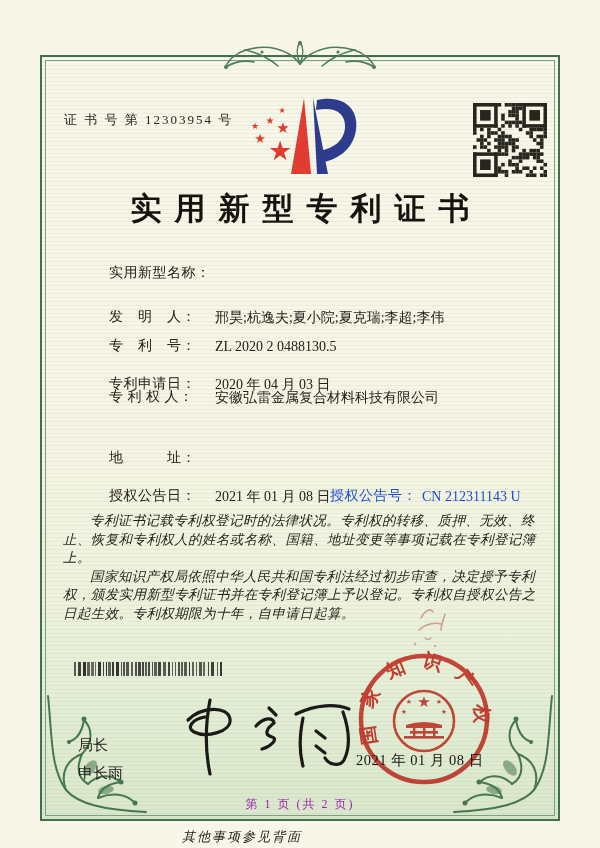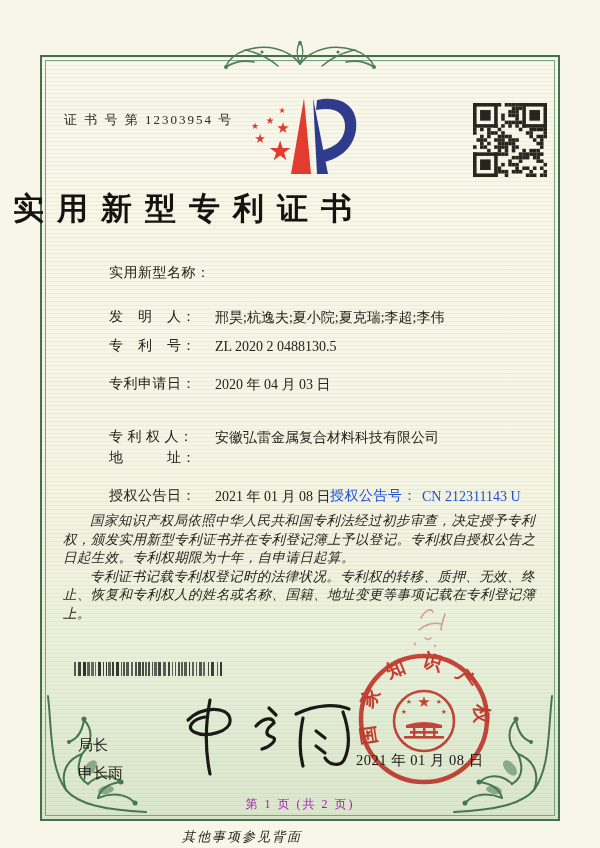--- a/index.html
+++ b/index.html
@@ -20,28 +20,28 @@
   .frame-inner{
     position:absolute;inset:3px;border:1px solid #7aa182;pointer-events:none;
   }
   
   .cert-no{
     position:absolute;left:64px;top:111px;font-size:13px;letter-spacing:2px;color:#2a2822;
   }
   .logo{position:absolute;left:247px;top:88px;width:112px;height:94px;}
   .qr{position:absolute;left:473px;top:103px;width:74px;height:74px;}
   .title{
-    position:absolute;left:0;top:188px;width:600px;
+    position:absolute;left:0;top:188px;width:600px;text-align:center;
     font-size:31px;font-weight:bold;letter-spacing:13px;text-indent:13px;color:#151310;
   }
   
   .frow{position:absolute;left:64px;font-size:14px;display:flex;color:#24221d;margin-left:45px;}
   .f-label{display:inline-block;width:106px;flex:0 0 106px;letter-spacing:.5px;}
   .f-value{display:inline-block;white-space:pre-line;max-width:382px;line-height:19px;}
-  .r1{top:264px}.r2{top:308px}.r3{top:337px}.r4{top:375px}.r5{top:428px}
+  .r1{top:264px}.r2{top:308px}.r3{top:337px}.r4{top:375px}.r5{top:388px}
   .r6{top:449px}.r7{top:487px}
   .frow2{position:absolute;left:330px;top:487px;font-size:14px;display:flex;color:#1d4ed8;}
   .frow2 .f-label{width:92px;flex:0 0 92px;}
   
   .legal{
     position:absolute;left:63px;top:512px;width:476px;
     font-size:13.5px;line-height:18.6px;letter-spacing:.4px;
     font-style:italic;color:#211f1a;
   }
   .legal p{margin:0;text-indent:2em;}
@@ -330,22 +330,22 @@
 <div class="frow r7">
   <span class="f-label">授权公告日：</span>
   <span class="f-value">2021 年 01 月 08 日</span>
 </div>
 <div class="frow2">
   <span class="f-label">授权公告号：</span>
   <span class="f-value">CN 212311143 U</span>
 </div>
 
 <div class="legal">
+  <p>专利证书记载专利权登记时的法律状况。专利权的转移、质押、无效、终止、恢复和专利权人的姓名或名称、国籍、地址变更等事项记载在专利登记簿上。</p>
   <p>国家知识产权局依照中华人民共和国专利法经过初步审查，决定授予专利权，颁发实用新型专利证书并在专利登记簿上予以登记。专利权自授权公告之日起生效。专利权期限为十年，自申请日起算。</p>
-  <p>专利证书记载专利权登记时的法律状况。专利权的转移、质押、无效、终止、恢复和专利权人的姓名或名称、国籍、地址变更等事项记载在专利登记簿上。</p>
 </div>
 
 <svg class="barcode" id="barcode" viewBox="0 0 152 14">
     <rect x="0" y="0" width="2" height="14" fill="#2a2a26" opacity="0.7547426760684433"></rect>
     <rect x="4" y="0" width="3" height="14" fill="#2a2a26" opacity="0.8852648974560503"></rect>
     <rect x="9" y="0" width="3" height="14" fill="#2a2a26" opacity="0.97036430850642"></rect>
     <rect x="13" y="0" width="3" height="14" fill="#2a2a26" opacity="0.7233718395574819"></rect>
     <rect x="17" y="0" width="3" height="14" fill="#2a2a26" opacity="0.6706619382000817"></rect>
     <rect x="21" y="0" width="1" height="14" fill="#2a2a26" opacity="0.6751977237058793"></rect>
     <rect x="24" y="0" width="3" height="14" fill="#2a2a26" opacity="0.9333525718577917"></rect>

